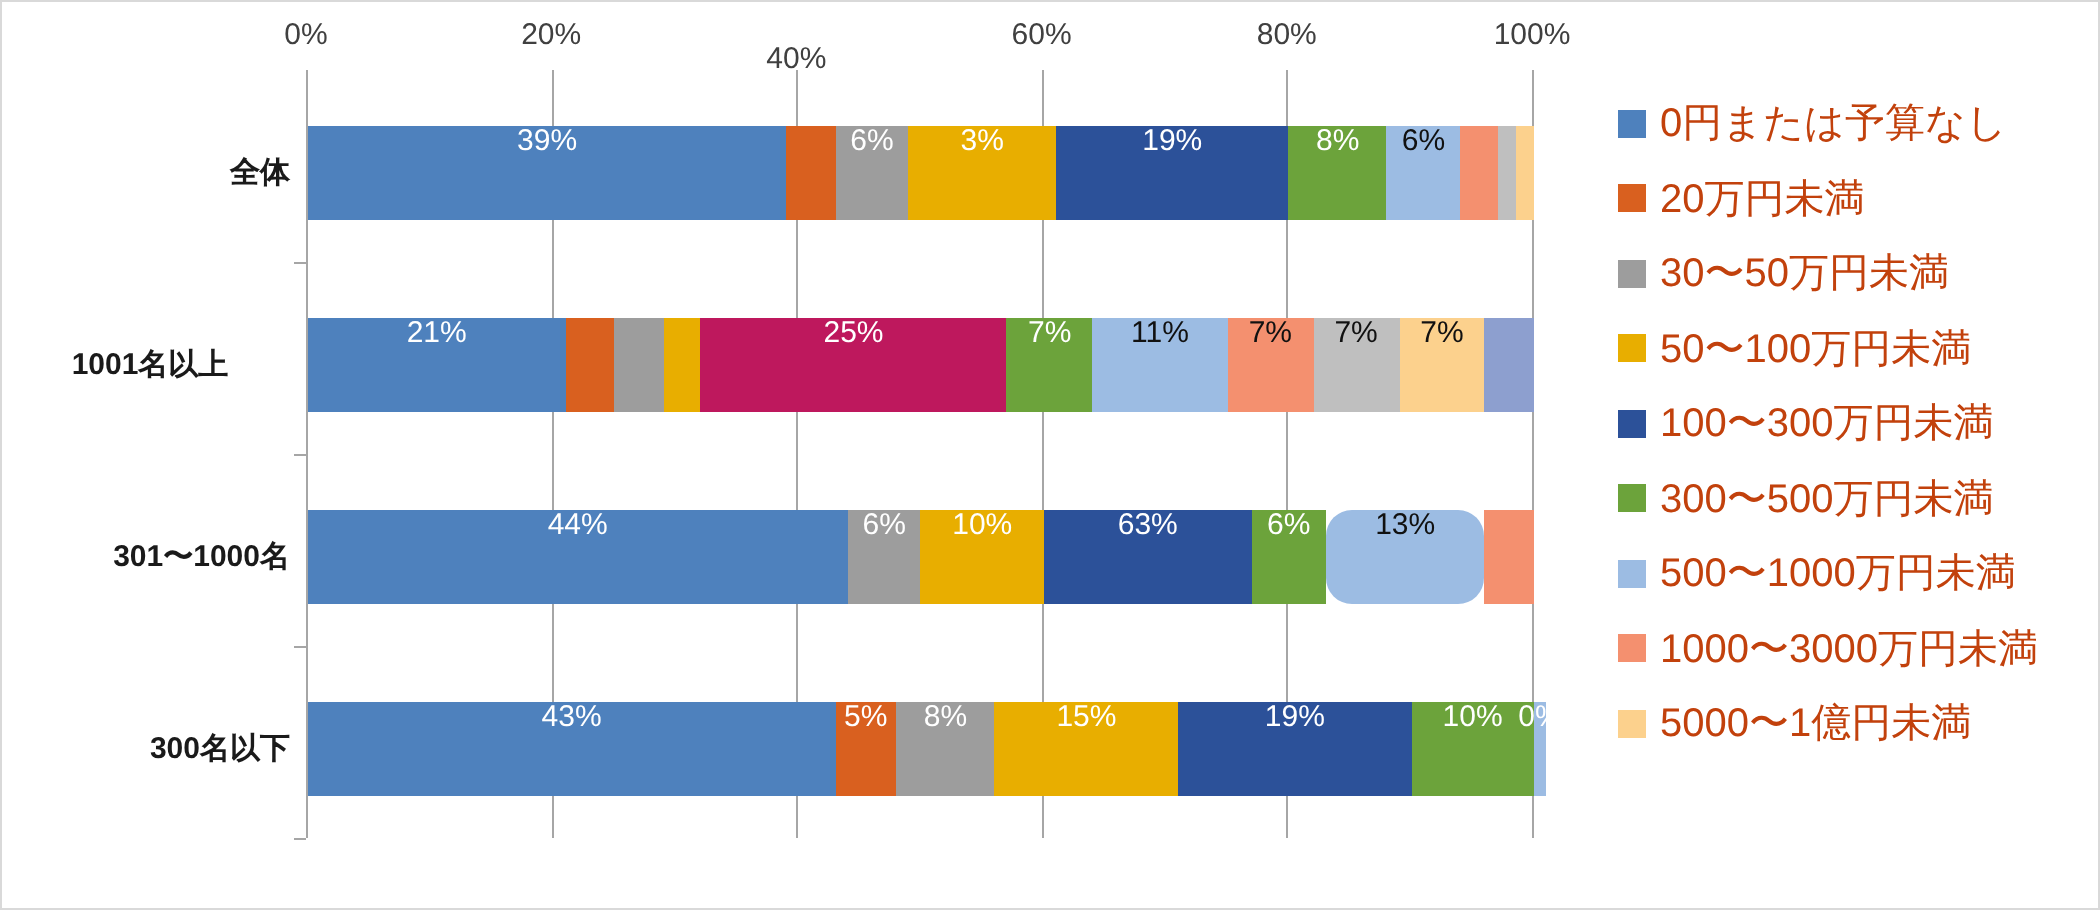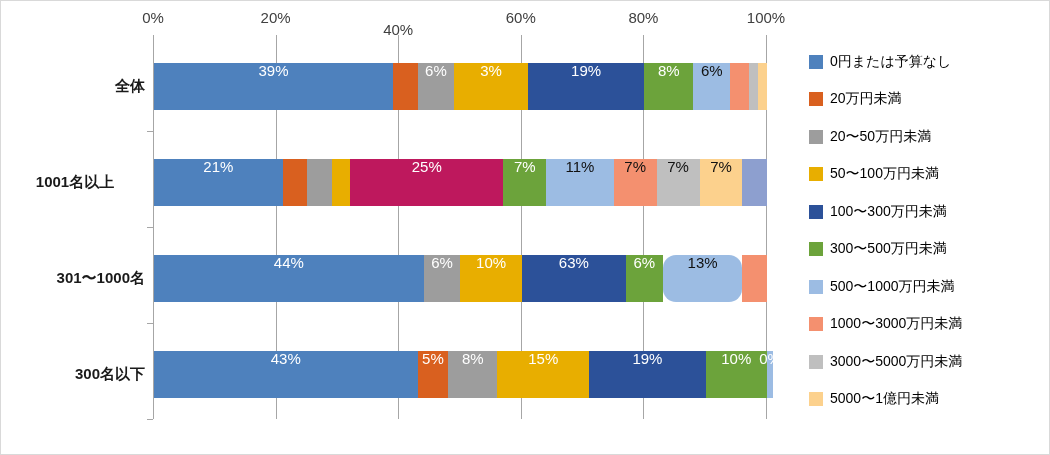--- a/index.html
+++ b/index.html
@@ -112,22 +112,22 @@
     align-items: center;
     height: 37.5px;
   }
   .legend-swatch {
     width: 14px;
     height: 14px;
     flex: 0 0 14px;
     margin-right: 7px;
   }
   .legend-text {
-    font-size: 14px;
-    color: #000000;
+    font-size: 20px;
+    color: #c2410c;
     white-space: nowrap;
   }
 </style>
 </head>
 <body>
 
 <div id="chart-root">
 
   <div class="plot">
     <div id="gridlines">
@@ -262,21 +262,21 @@
       <div class="legend-item">
         <span class="legend-swatch" style="background: rgb(78, 129, 189);"></span>
         <span class="legend-text">0円または予算なし</span>
       </div>
       <div class="legend-item">
         <span class="legend-swatch" style="background: rgb(217, 96, 31);"></span>
         <span class="legend-text">20万円未満</span>
       </div>
       <div class="legend-item">
         <span class="legend-swatch" style="background: rgb(157, 157, 157);"></span>
-        <span class="legend-text">20〜50万円未満</span>
+        <span class="legend-text">30〜50万円未満</span>
       </div>
       <div class="legend-item">
         <span class="legend-swatch" style="background: rgb(232, 174, 0);"></span>
         <span class="legend-text">50〜100万円未満</span>
       </div>
       <div class="legend-item">
         <span class="legend-swatch" style="background: rgb(44, 81, 153);"></span>
         <span class="legend-text">100〜300万円未満</span>
       </div>
       <div class="legend-item">
@@ -285,22 +285,18 @@
       </div>
       <div class="legend-item">
         <span class="legend-swatch" style="background: rgb(156, 188, 227);"></span>
         <span class="legend-text">500〜1000万円未満</span>
       </div>
       <div class="legend-item">
         <span class="legend-swatch" style="background: rgb(244, 144, 111);"></span>
         <span class="legend-text">1000〜3000万円未満</span>
       </div>
       <div class="legend-item">
-        <span class="legend-swatch" style="background: rgb(191, 191, 191);"></span>
-        <span class="legend-text">3000〜5000万円未満</span>
-      </div>
-      <div class="legend-item">
         <span class="legend-swatch" style="background: rgb(252, 209, 141);"></span>
         <span class="legend-text">5000〜1億円未満</span>
       </div>
     </div>
 
 </div>
 
 </body></html>

